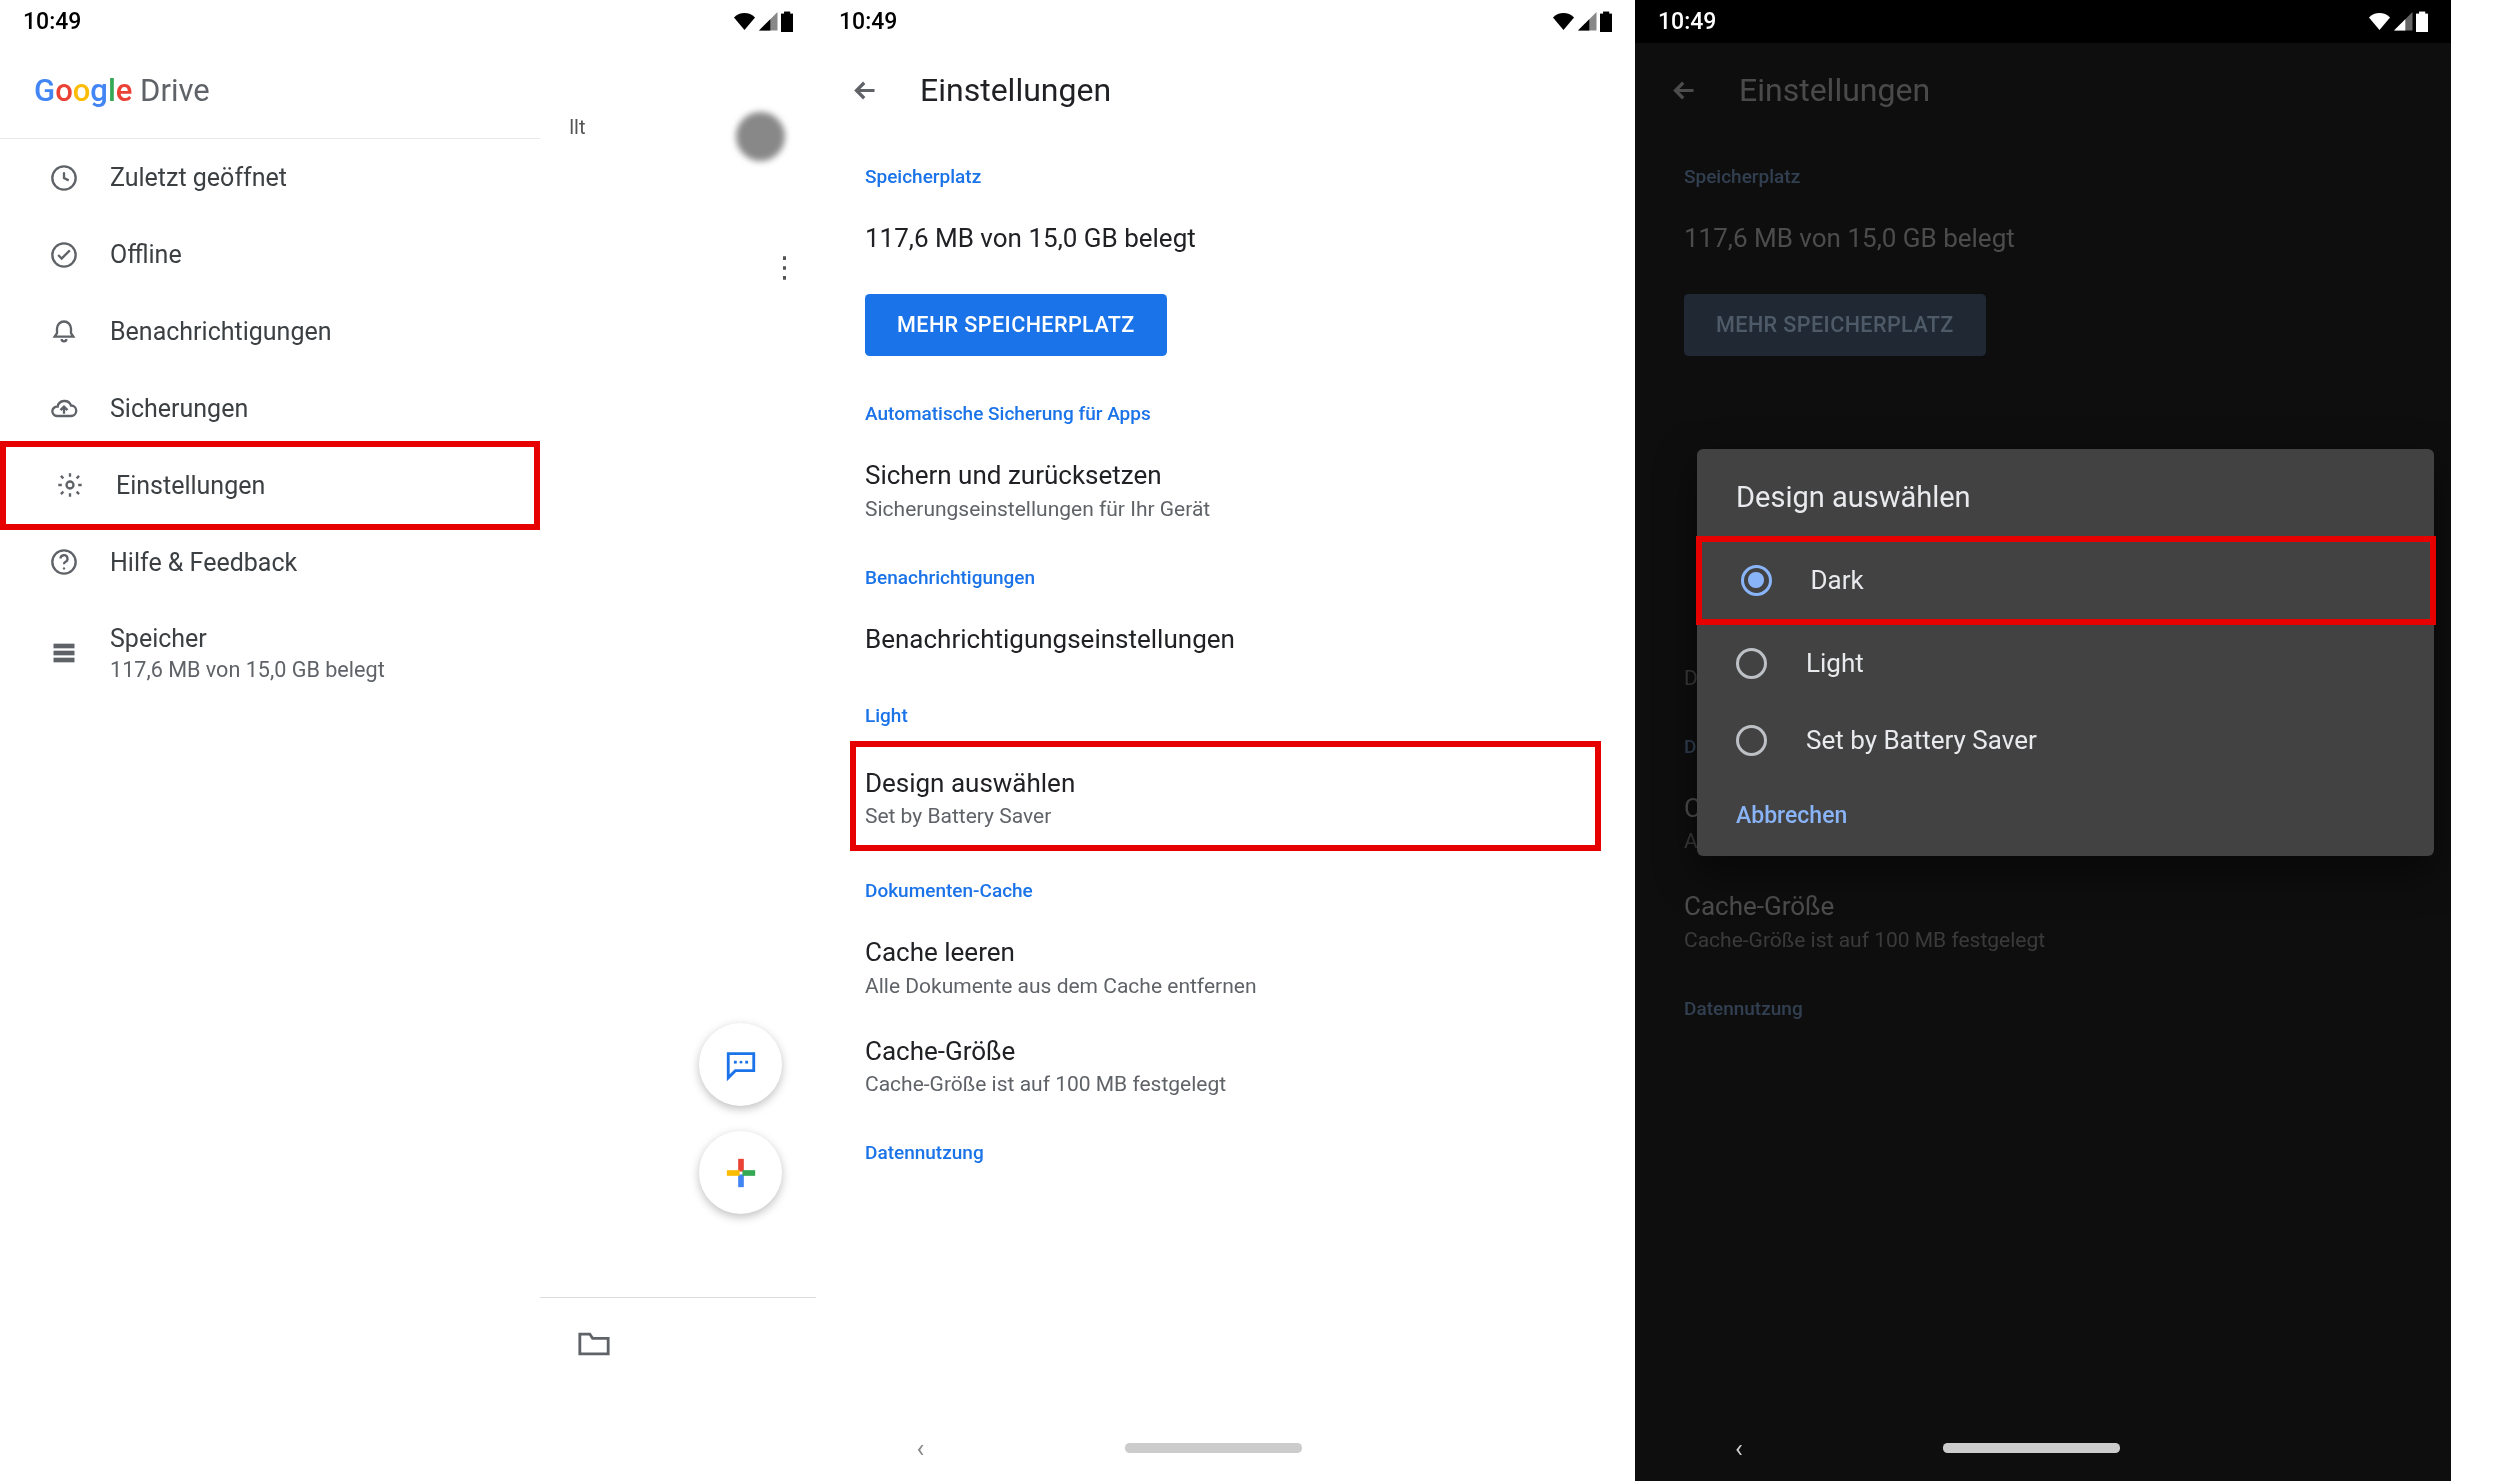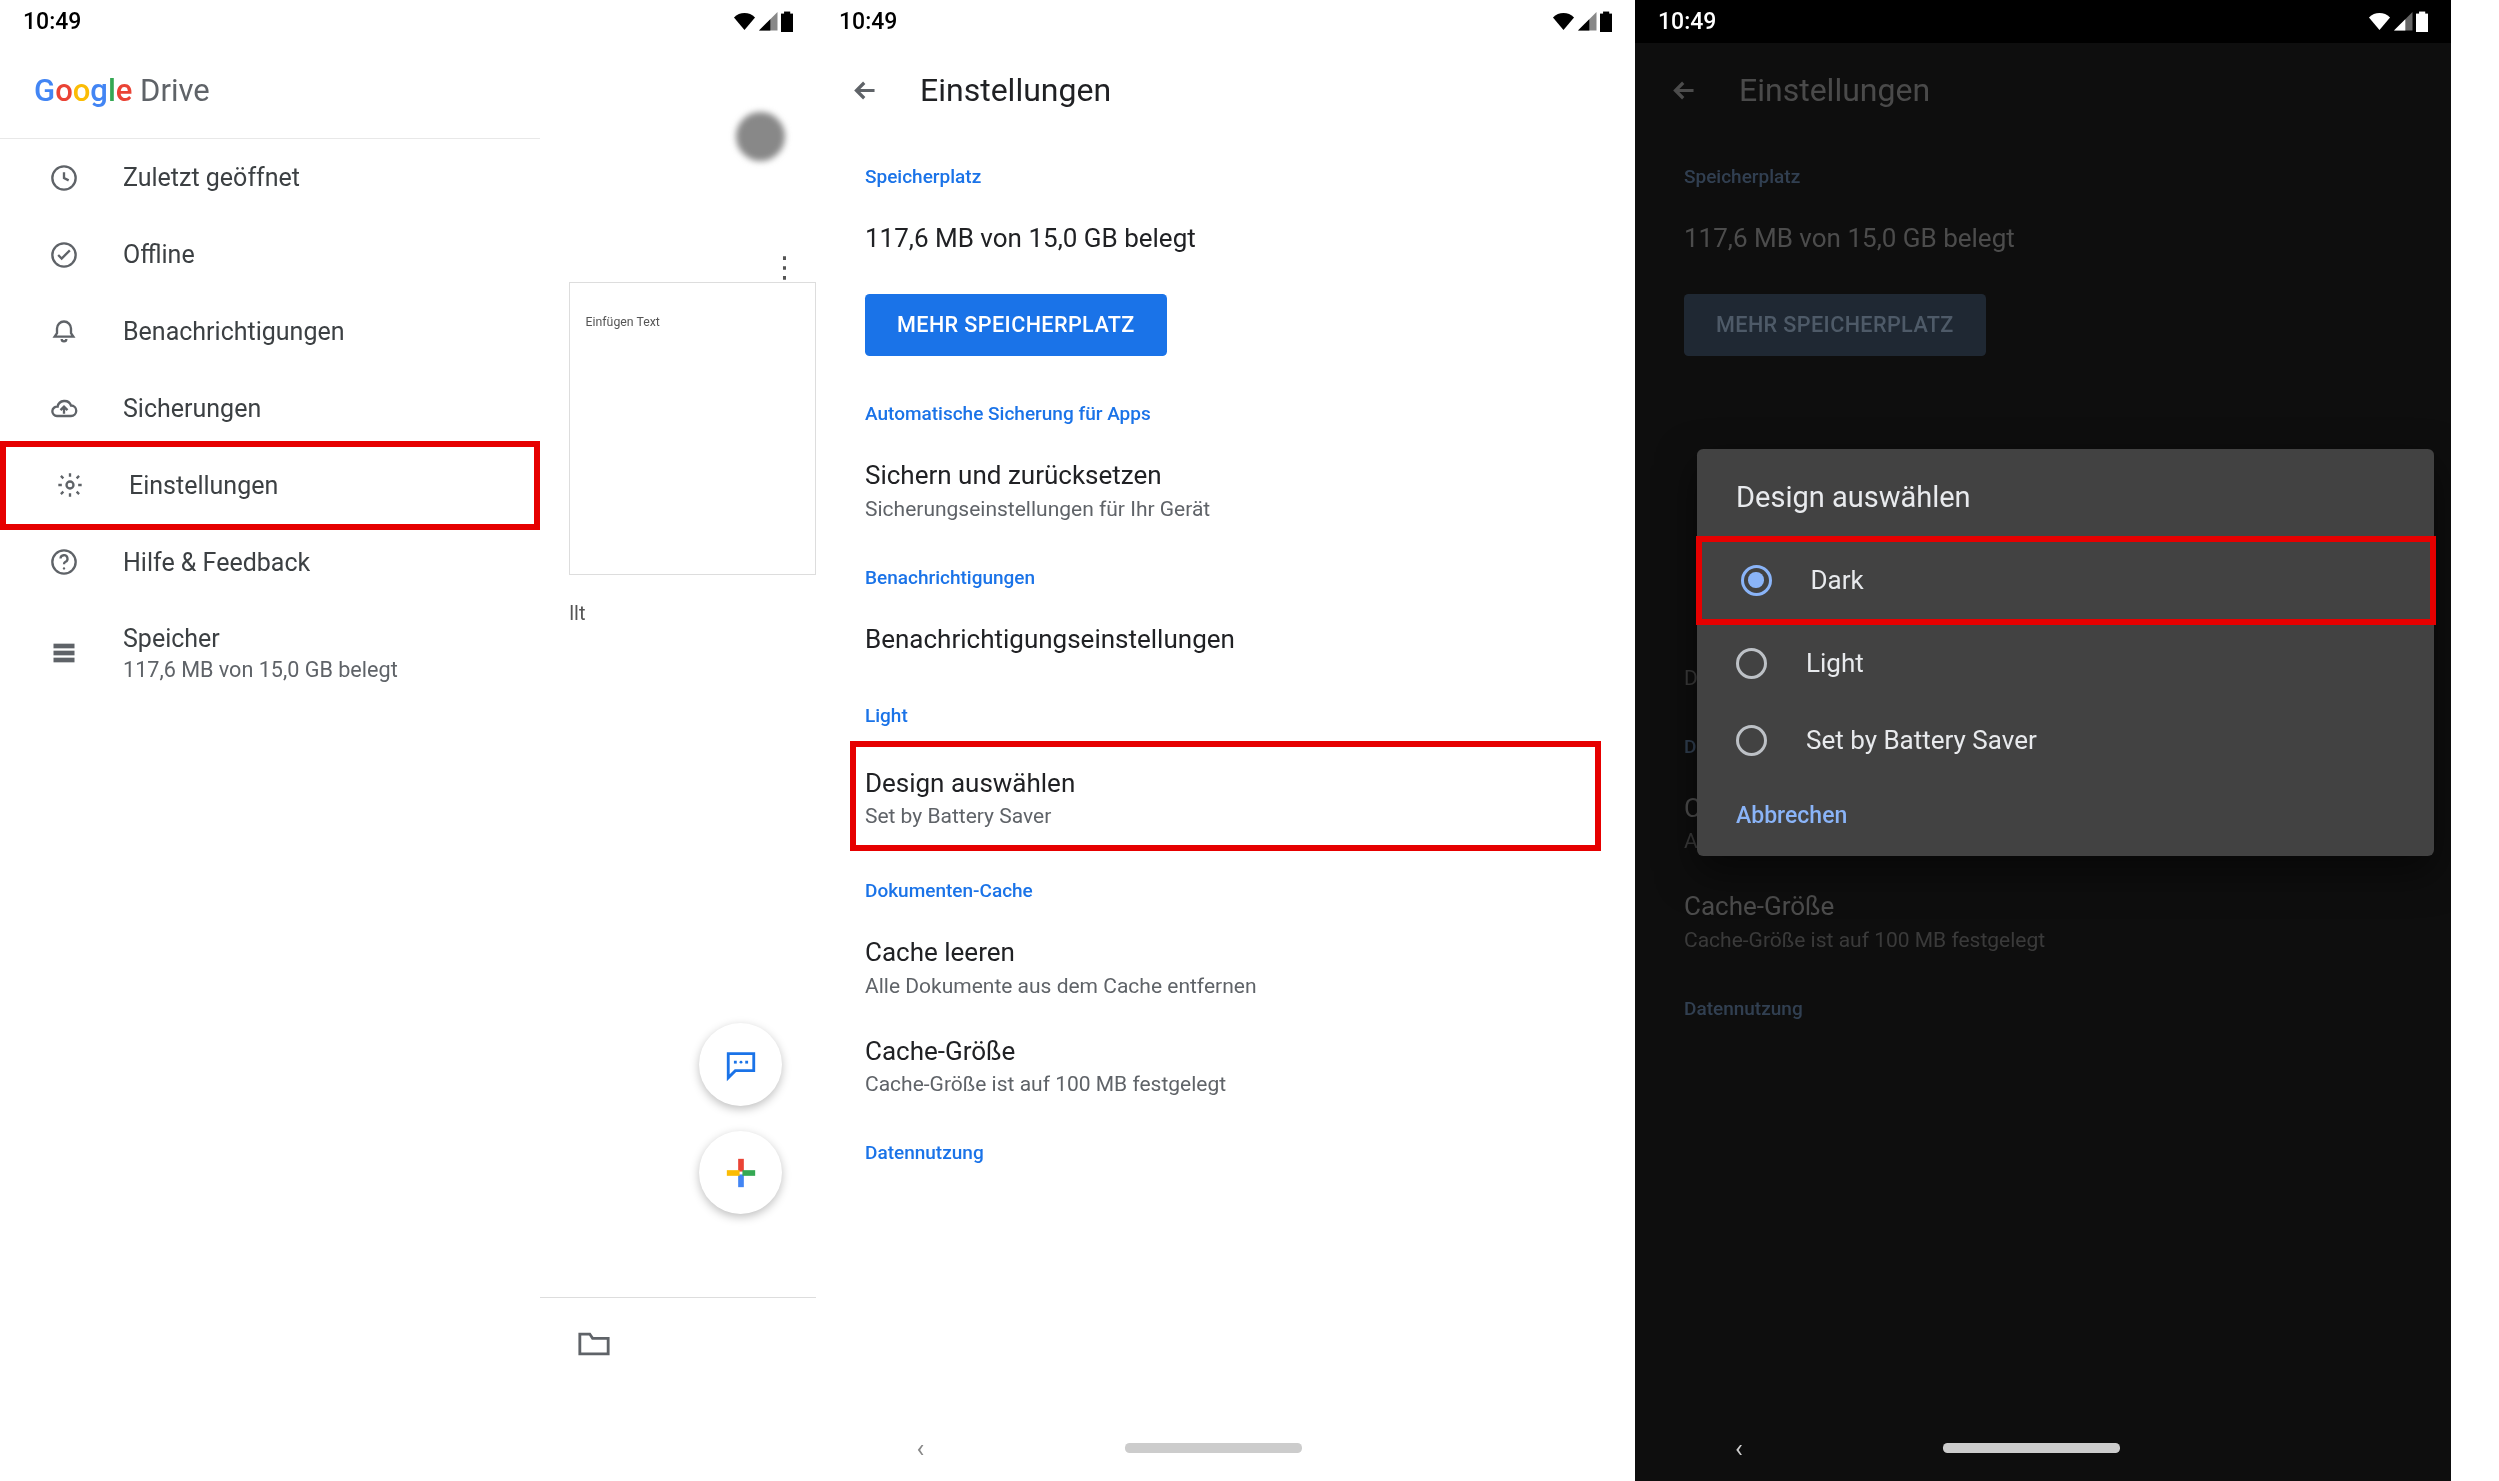--- a/index.html
+++ b/index.html
@@ -19,21 +19,21 @@
 
 .logo { padding: 29px 0 29px 34px; border-bottom: 0.8px solid #e8e8e8; font-size: 31px; }
 .logo .g1 { color: #4285F4; font-weight: 500; }
 .logo .g2 { color: #EA4335; font-weight: 500; }
 .logo .g3 { color: #FBBC05; font-weight: 500; }
 .logo .g4 { color: #4285F4; font-weight: 500; }
 .logo .g5 { color: #34A853; font-weight: 500; }
 .logo .g6 { color: #EA4335; font-weight: 500; }
 .logo .drive { color: #5f6368; font-weight: 400; }
 
-.drawer-item { display: flex; align-items: center; padding: 23px 23px 23px 48px; gap: 44px; }
+.drawer-item { display: flex; align-items: center; padding: 23px 23px 23px 48px; gap: 31px; }
 .drawer-item .icon { width: 31px; height: 31px; display: flex; align-items: center; justify-content: center; color: #5f6368; }
 .drawer-item .label { font-size: 25px; color: #3c4043; }
 .drawer-item .sub { font-size: 21.6px; color: #5f6368; margin-top: 4.6px; }
 .drawer-item .textcol { display: flex; flex-direction: column; }
 
 .highlight-box { border: 6.2px solid #e60000; margin: -6.2px 0; }
 
 .s1-filebg { padding: 46px 7.7px 0 23px; }
 .avatar { width: 49px; height: 49px; background: #888; border-radius: 50%; position: absolute; right: 31px; top: 69px; filter: blur(3.1px); }
 .docmore { position: absolute; right: 17px; top: 207px; color: #555; font-size: 29px; }
@@ -102,23 +102,20 @@
           <rect x="3" y="0" width="6" height="3" fill="#000"></rect>
         </svg>
     </span>
   </div>
 
   <div class="s1-bg">
     <div class="s1-backdrop"></div>
     <div class="avatar"></div>
     <div class="docmore">⋮</div>
     <div class="s1-filebg">
-      <div class="docpreview">
-        <div style="font-size:12.3px">Einfügen Text</div>
-      </div>
       <div class="docfooter">llt</div>
     </div>
     <div class="fab chat">
       <svg width="34" height="34" viewBox="0 0 24 24">
           <path fill="none" stroke="#1a73e8" stroke-width="2" d="M3 4h18v12H8l-5 5V4z"></path>
           <circle cx="12" cy="10" r="1" fill="#1a73e8"></circle>
           <rect x="7" y="9" width="2" height="2" fill="#1a73e8"></rect>
           <rect x="15" y="9" width="2" height="2" fill="#1a73e8"></rect>
         </svg>
     </div>

